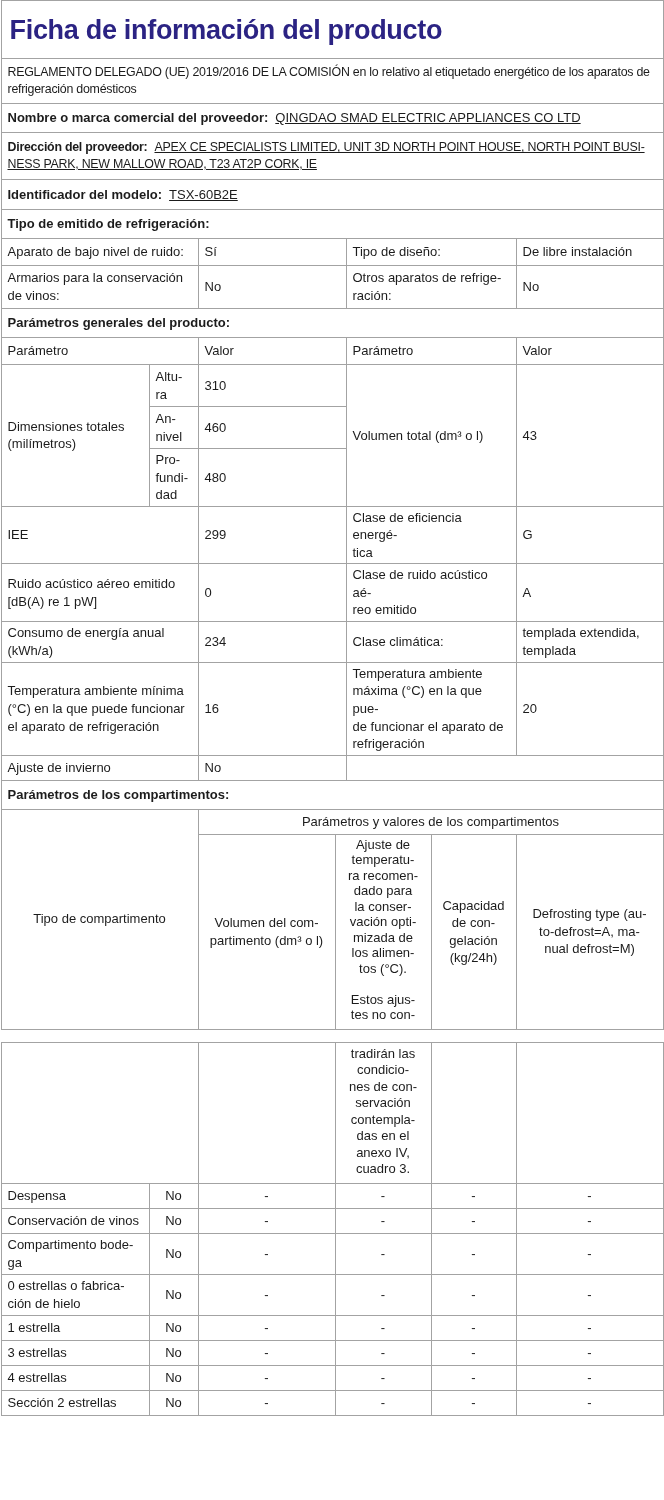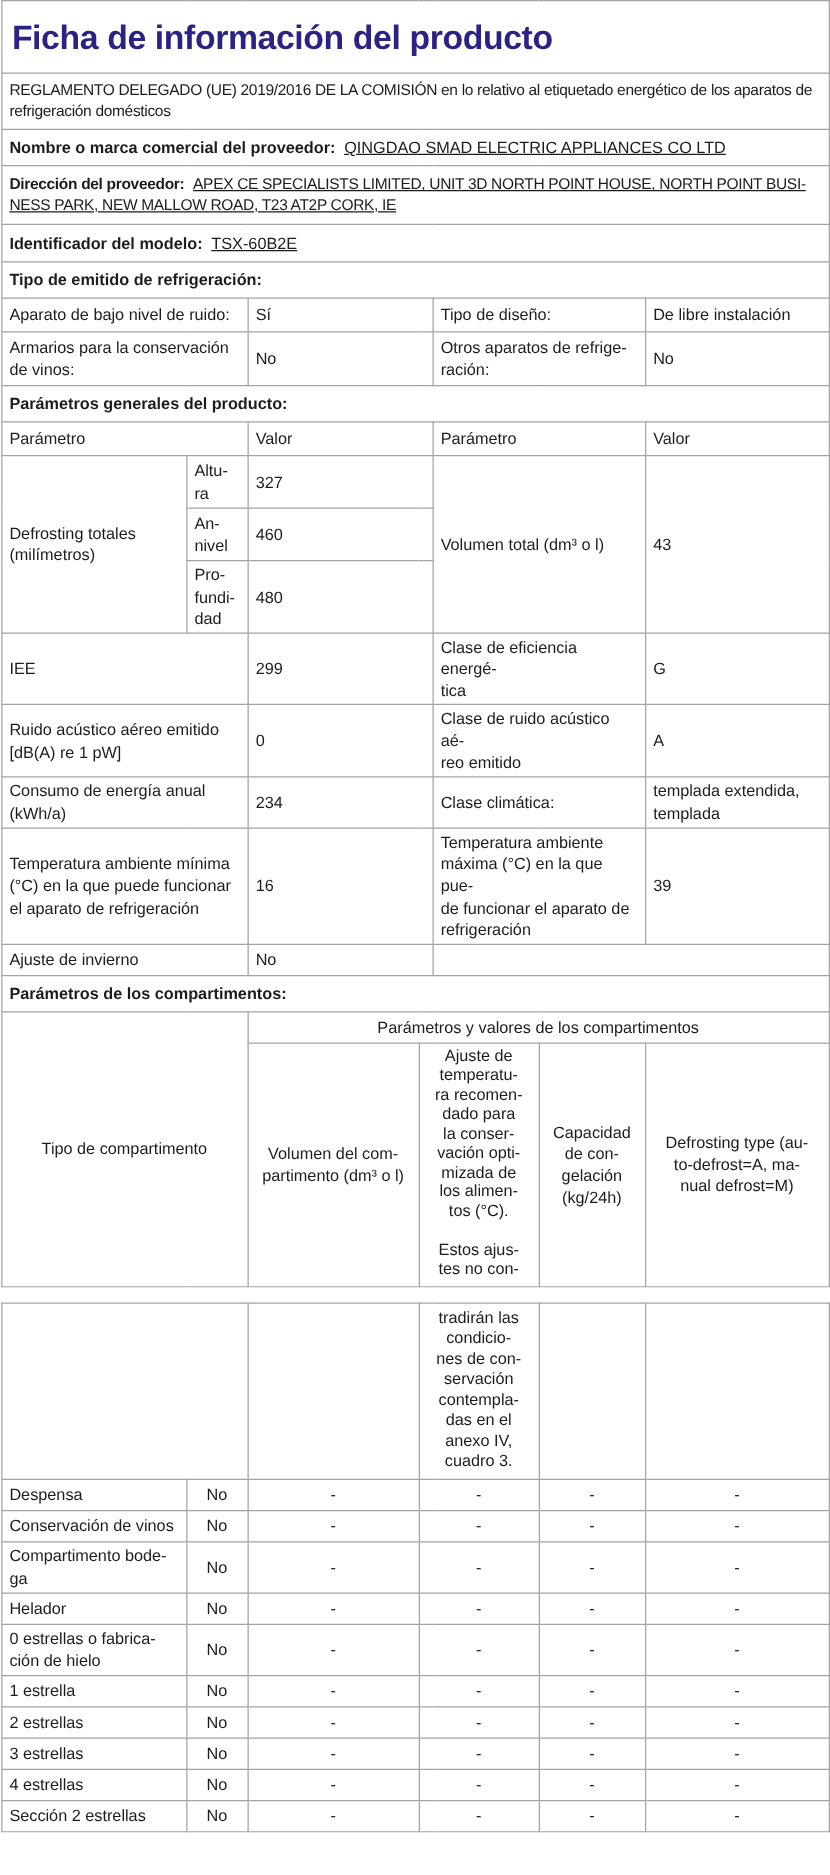--- a/index.html
+++ b/index.html
@@ -75,25 +75,25 @@
     <tr>
           <td colspan="7" class="sec" style="height:22px">Parámetros generales del producto:</td>
         </tr>
     <tr>
       <td colspan="2" style="height:22px">Parámetro</td>
       <td colspan="2">Valor</td>
       <td colspan="2">Parámetro</td>
       <td>Valor</td>
     </tr>
     <tr>
-      <td rowspan="3">Defrosting totales
+      <td rowspan="3">Dimensiones totales
 (milímetros)</td>
       <td style="height:37px">Altu-
 ra</td>
-      <td colspan="2">327</td>
+      <td colspan="2">310</td>
       <td colspan="2" rowspan="3">Volumen total (dm³ o l)</td>
       <td rowspan="3">43</td>
     </tr>
     <tr>
       <td style="height:37px">An-
 nivel</td>
       <td colspan="2">460</td>
     </tr>
     <tr>
       <td style="height:50px">Pro-
@@ -126,21 +126,21 @@
     </tr>
     <tr>
       <td colspan="2" style="height:64px">Temperatura ambiente mínima
 (°C) en la que puede funcionar
 el aparato de refrigeración</td>
       <td colspan="2">16</td>
       <td colspan="2">Temperatura ambiente
 máxima (°C) en la que pue-
 de funcionar el aparato de
 refrigeración</td>
-      <td>39</td>
+      <td>20</td>
     </tr>
     <tr>
       <td colspan="2" style="height:20px">Ajuste de invierno</td>
       <td colspan="2">No</td>
       <td colspan="3"></td>
     </tr>
     <tr>
           <td colspan="7" class="sec" style="height:22px">Parámetros de los compartimentos:</td>
         </tr>
     <tr>
@@ -219,53 +219,37 @@
     <tr>
       <td style="height:36px">Compartimento bode-
 ga</td>
       <td class="c">No</td>
       <td class="c">-</td>
       <td colspan="2" class="c">-</td>
       <td class="c">-</td>
       <td class="c">-</td>
     </tr>
     <tr>
-      <td style="height:20px">Helador</td>
-      <td class="c">No</td>
-      <td class="c">-</td>
-      <td colspan="2" class="c">-</td>
-      <td class="c">-</td>
-      <td class="c">-</td>
-    </tr>
-    <tr>
       <td style="height:36px">0 estrellas o fabrica-
 ción de hielo</td>
       <td class="c">No</td>
       <td class="c">-</td>
       <td colspan="2" class="c">-</td>
       <td class="c">-</td>
       <td class="c">-</td>
     </tr>
     <tr>
       <td style="height:20px">1 estrella</td>
       <td class="c">No</td>
       <td class="c">-</td>
       <td colspan="2" class="c">-</td>
       <td class="c">-</td>
       <td class="c">-</td>
     </tr>
     <tr>
-      <td style="height:20px">2 estrellas</td>
-      <td class="c">No</td>
-      <td class="c">-</td>
-      <td colspan="2" class="c">-</td>
-      <td class="c">-</td>
-      <td class="c">-</td>
-    </tr>
-    <tr>
       <td style="height:20px">3 estrellas</td>
       <td class="c">No</td>
       <td class="c">-</td>
       <td colspan="2" class="c">-</td>
       <td class="c">-</td>
       <td class="c">-</td>
     </tr>
     <tr>
       <td style="height:20px">4 estrellas</td>
       <td class="c">No</td>

